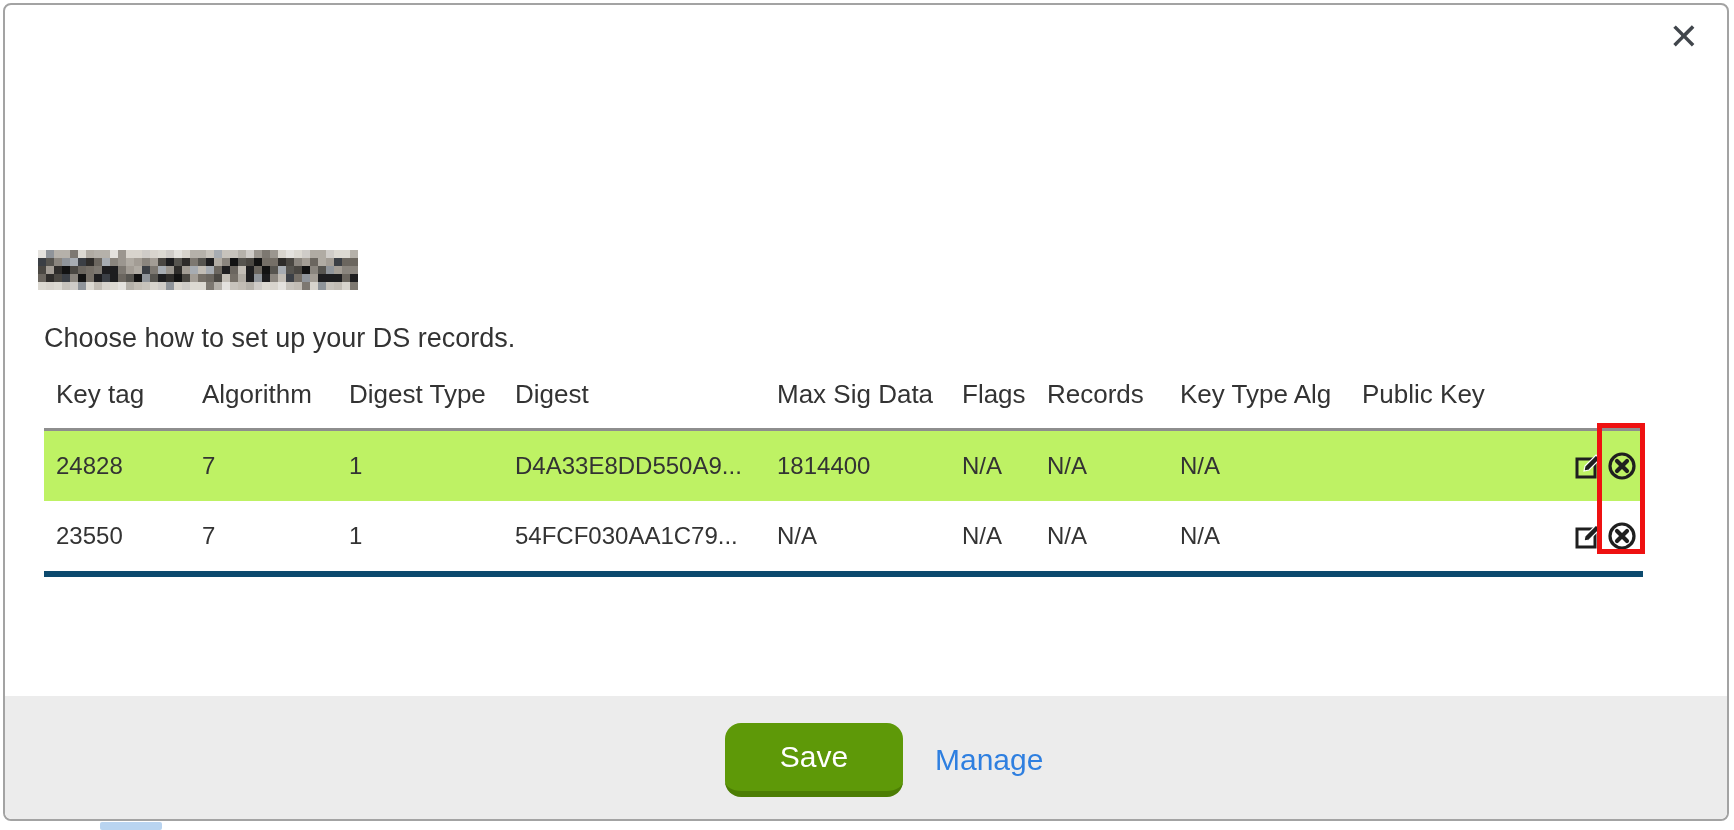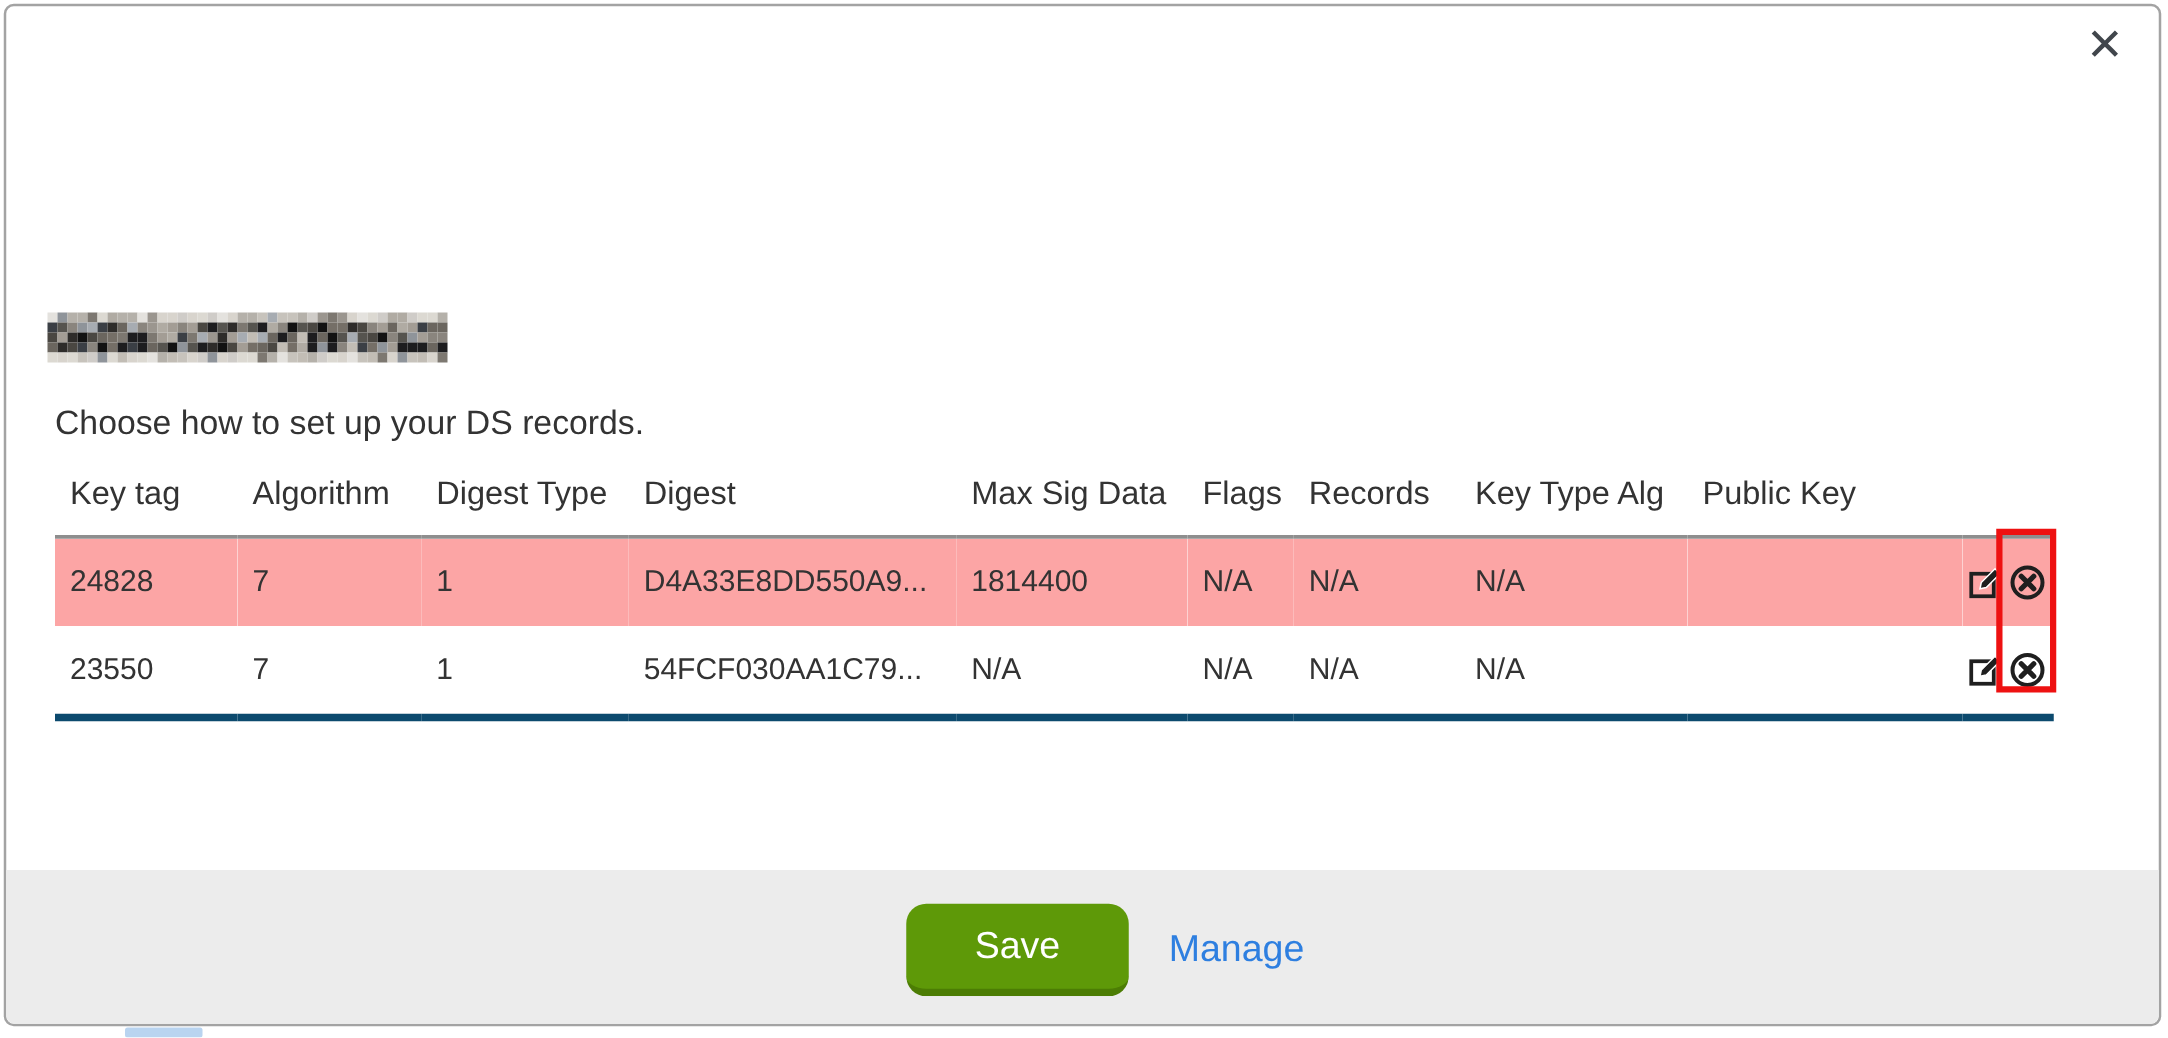--- a/index.html
+++ b/index.html
@@ -34,21 +34,21 @@
   }
   .ds-table th{
     text-align:left;font-weight:normal;font-size:26px;color:#333;
     padding:14px 0 18px 12px;border-bottom:3px solid #8e8e8e;
     white-space:nowrap;overflow:hidden;
   }
   .ds-table td{
     height:70px;font-size:24px;color:#333;padding:0 0 0 12px;
     vertical-align:middle;white-space:nowrap;overflow:hidden;
   }
-  .ds-table tr.row-odd td{background:#fca5a5;}
+  .ds-table tr.row-odd td{background:#bef264;}
   .ds-table tr.row-last td{border-bottom:6px solid #0c4a6e;}
   .actions-cell{display:flex;align-items:center;justify-content:flex-end;
     height:70px;gap:5px;padding-right:6px;}
   .icon-btn{background:none;border:none;padding:0;cursor:pointer;line-height:0;}
   .annotation-box{
     position:absolute;left:1592px;top:418px;width:48px;height:131px;
     border:5px solid var(--annotation-red,#ee1111);box-sizing:border-box;
     z-index:5;pointer-events:none;
   }
   .add-btn{

